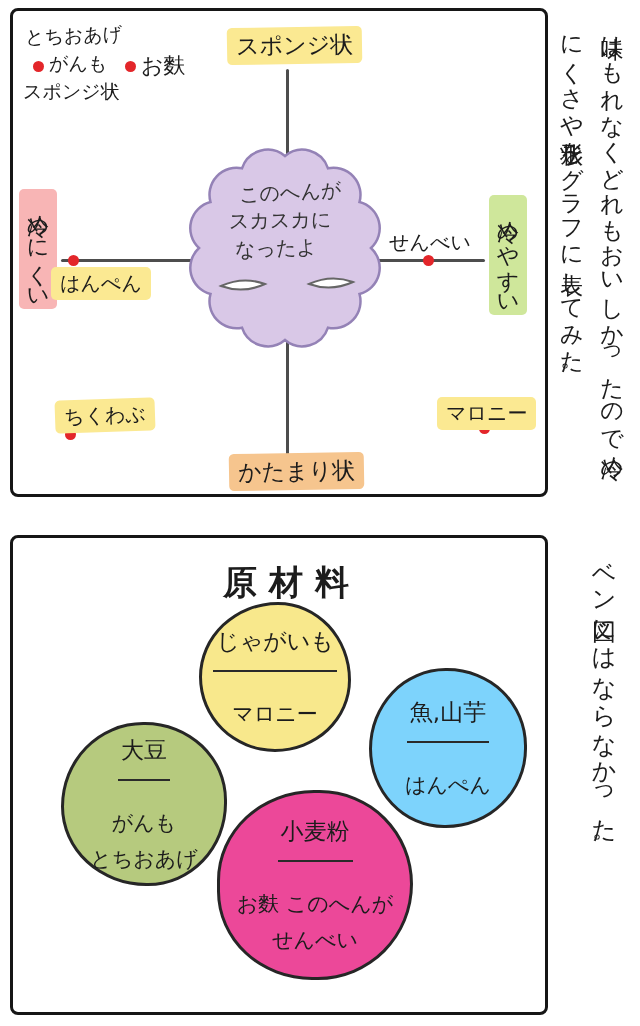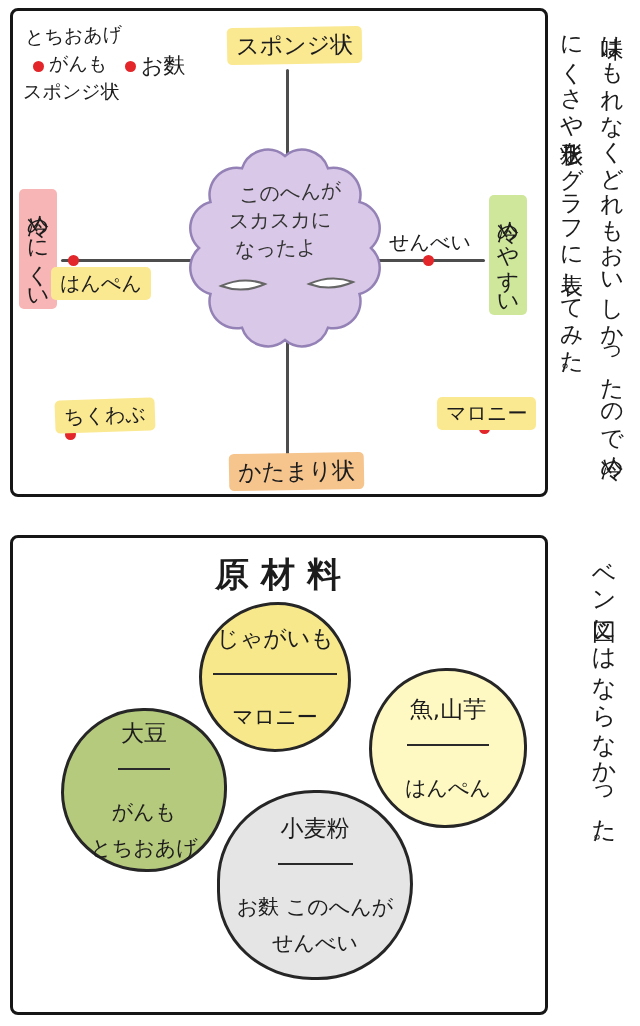--- a/index.html
+++ b/index.html
@@ -47,31 +47,31 @@
   #lab-senbei{left:376px;top:218px;font-size:20px;}
   #lab-chikuwabu{left:42px;top:388px;font-size:20px;transform:rotate(-2deg);}
   #lab-maroni{left:424px;top:386px;font-size:20px;}
 
   #blob{position:absolute;left:172px;top:134px;width:205px;height:212px;}
   .blob-line{position:absolute;font-size:20px;color:#333;white-space:nowrap;}
   #blob-l1{left:226px;top:168px;transform:rotate(-3deg);}
   #blob-l2{left:216px;top:196px;transform:rotate(-1deg);}
   #blob-l3{left:222px;top:224px;transform:rotate(-2deg);}
 
-  #p2-title{position:absolute;left:202px;top:14px;margin:0;font-size:34px;font-weight:600;
+  #p2-title{position:absolute;left:202px;top:14px;margin:8px;font-size:34px;font-weight:600;
             letter-spacing:12px;color:#1c1c1c;white-space:nowrap;}
   .group{position:absolute;border:3px solid #262626;box-sizing:border-box;display:flex;
          flex-direction:column;align-items:center;justify-content:center;text-align:center;}
-  .gname{font-size:23px;color:#1c1c1c;border-bottom:2.5px solid #2a2a2a;padding:0 3px 19px;margin-bottom:20px;white-space:nowrap;}
+  .gname{font-size:23px;color:#1c1c1c;border-bottom:2.5px solid #2a2a2a;padding:0 3px 13px;margin-bottom:20px;white-space:nowrap;}
   .gline{font-size:21px;color:#1c1c1c;margin-top:8px;white-space:nowrap;}
   .gline:empty{display:none;}
   #g1{left:186px;top:64px;width:152px;height:150px;background:#f8e88c;border-radius:52% 48% 50% 50%/50% 52% 48% 50%;}
-  #g2{left:356px;top:130px;width:158px;height:160px;background:#fef9c3;border-radius:49% 51% 52% 48%/51% 49% 50% 50%;}
-  #g3{left:48px;top:170px;width:166px;height:164px;background:#b6ca7e;border-radius:50% 50% 48% 52%/52% 48% 51% 49%;font-family:Liberation Serif, serif;}
-  #g4{left:204px;top:252px;width:196px;height:190px;background:#e5e5e5;border-radius:51% 49% 50% 50%/49% 51% 52% 48%;}
+  #g2{left:356px;top:130px;width:158px;height:160px;background:#7dd3fc;border-radius:49% 51% 52% 48%/51% 49% 50% 50%;}
+  #g3{left:48px;top:184px;width:166px;height:164px;background:#b6ca7e;border-radius:50% 50% 48% 52%/52% 48% 51% 49%;font-family:Liberation Serif, serif;}
+  #g4{left:204px;top:252px;width:196px;height:190px;background:#ec4899;border-radius:51% 49% 50% 50%/49% 51% 52% 48%;}
 </style>
 </head>
 <body>
 
 <div class="page">
 
   <section class="panel" id="panel1">
     <div class="axis" id="v-axis"></div>
     <div class="axis" id="h-axis"></div>
 

